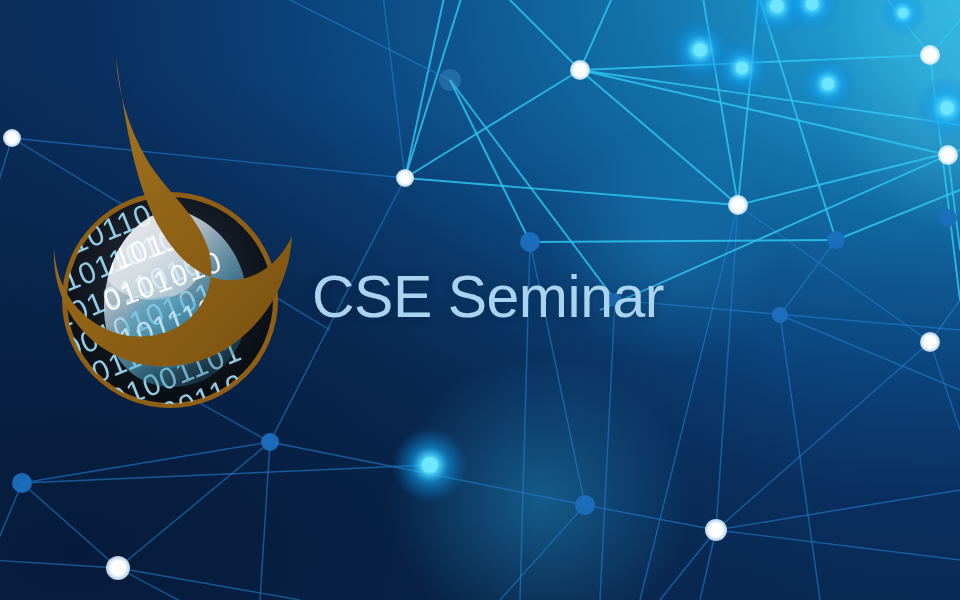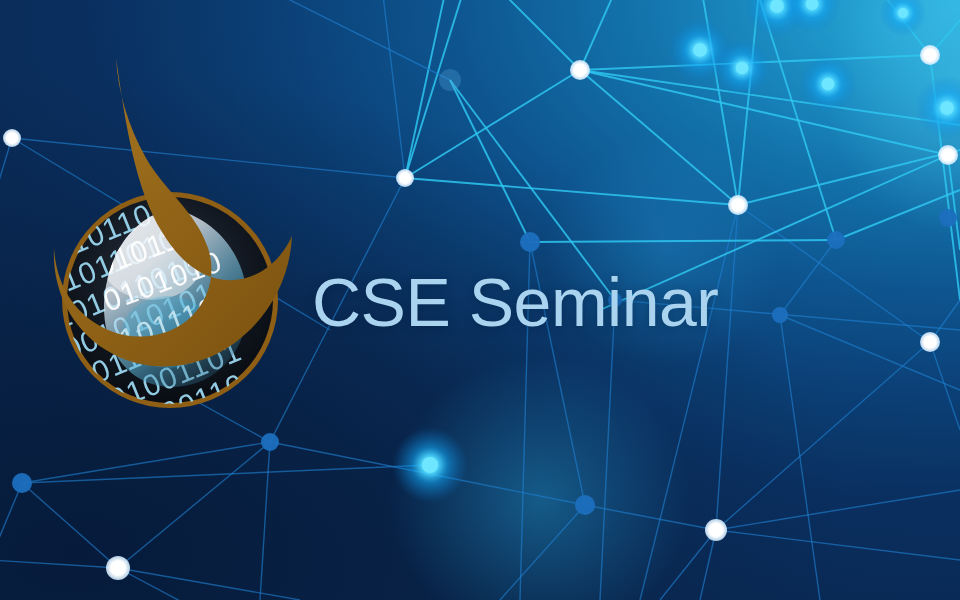--- a/index.html
+++ b/index.html
@@ -67,21 +67,21 @@
     position: absolute;
     left: 40px; top: 40px;
     width: 290px; height: 400px;
   }
 
   
   #title {
     position: absolute;
     left: 312px;
     top: 268px;
-    font-size: 68px;
+    font-size: 59px;
     line-height: 1.0;
     letter-spacing: -0.5px;
     font-weight: 400;
     color: #a9d3ee;
     white-space: nowrap;
     text-shadow: 0 2px 10px rgba(4,24,52,0.35);
     text-align: center;
   }
 </style>
 </head>

